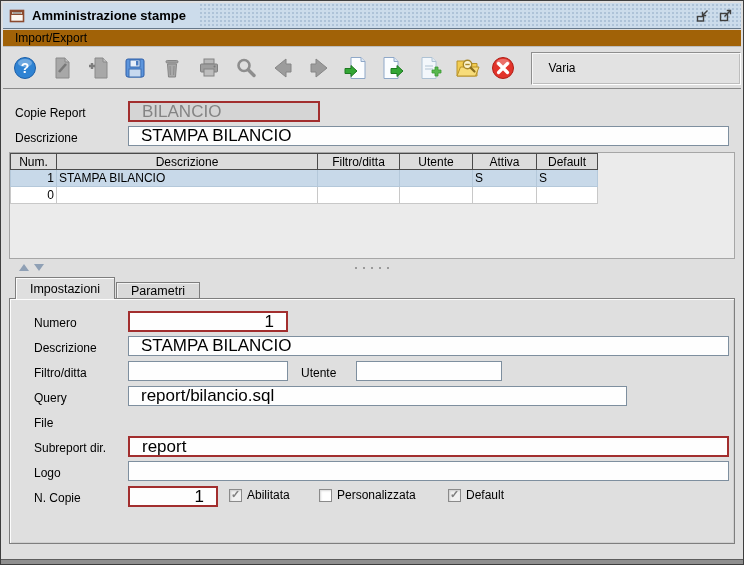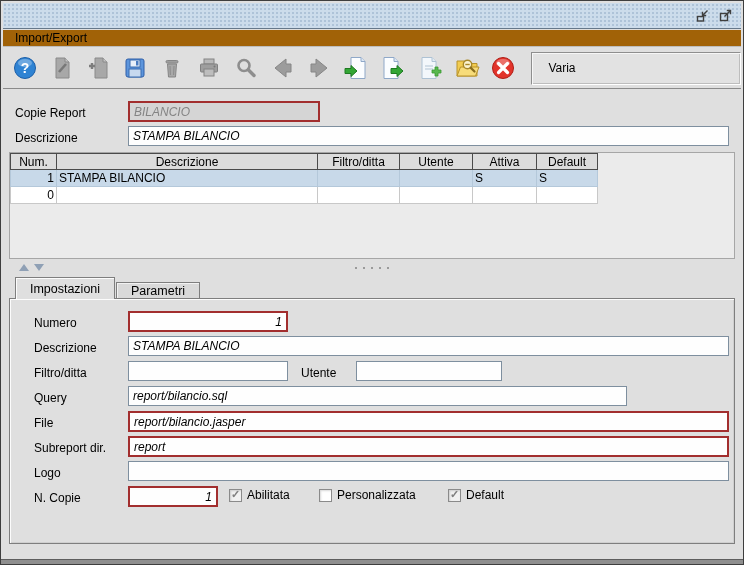--- a/index.html
+++ b/index.html
@@ -39,22 +39,22 @@
   .status-box { margin-left:5px; width:211px; height:33px;
       background:#E2E2E2;
       border-top:1px solid #8e8e8e; border-left:1px solid #8e8e8e;
       border-bottom:1px solid #FFFFFF; border-right:1px solid #FFFFFF;
       box-shadow: inset 1px 1px 0 #f6f6f6, inset -1px -1px 0 #bdbdbd;
       display:flex; align-items:center; padding-left:16px; font-size:12px; }
 
   
   .lbl { position:absolute; font-size:12px; color:#000; white-space:nowrap; z-index:4; }
   .fld { position:absolute; height:20px; font-family:"Liberation Sans",sans-serif;
-      font-size:12px; color:#000; background:#FEFEFE; border:1px solid #7E8F9F;
-      padding:0 4px; z-index:4; outline:none;font-style:italic; }
+      font-size:17px; color:#000; background:#FEFEFE; border:1px solid #7E8F9F;
+      padding:0 12px; z-index:4; outline:none; }
   .fld.red { border:2px solid #A22E2E; height:21px; }
   .fld.right { text-align:right; }
   .fld.dis { background:#D5D5D5; color:#848484; }
 
   
   .tablewrap { position:absolute; left:8px; top:151px; width:726px; height:107px;
       background:#EBEBEB; border:1px solid #a6a6a6; overflow:hidden; }
   table.grid { border-collapse:collapse; table-layout:fixed; width:588px;border-radius:20px; }
   table.grid th { height:16px; background:#DCDCDC; border:1px solid #4a4a4a;
       font-weight:normal; font-size:12px; padding:0 2px; text-align:center;
@@ -94,20 +94,30 @@
       font-size:11px; line-height:11px; color:#808080; font-weight:bold; }
   .cb[data-checked="true"] .cbbox { background:#F1F1F1; }
   .cb[data-checked="true"] .cbbox::after { content:"\2713"; margin-top:-1px; }
 </style>
 </head>
 <body>
 
 <div class="win">
 
   <div class="titlebar">
+    <div class="tb-label-zone">
+      <span style="display:flex;">
+        <svg width="16" height="16" viewBox="0 0 16 16">
+          <rect x="1.5" y="2.5" width="13" height="11" fill="#FDF8F2" stroke="#8B4A2F" stroke-width="1.6"></rect>
+          <rect x="2.5" y="3.5" width="11" height="3" fill="#C9BFB4" stroke="#8B4A2F" stroke-width="1"></rect>
+          <line x1="4" y1="5" x2="12" y2="5" stroke="#6e6e6e" stroke-width="0.8"></line>
+        </svg>
+      </span>
+      <span class="tb-title">Amministrazione stampe</span>
+    </div>
     <div class="tb-btns">
       <span class="tb-btn">
         <svg width="16" height="16" viewBox="0 0 16 16">
           <rect x="3.5" y="8.5" width="6" height="4.5" fill="none" stroke="#3f3f3f" stroke-width="1.4"></rect>
           <path d="M13.5 2.5 L8.5 7.5 M8.5 3.8 V7.5 H12.2" fill="none" stroke="#3f3f3f" stroke-width="1.4"></path>
         </svg>
       </span>
       <span class="tb-btn">
         <svg width="16" height="16" viewBox="0 0 16 16">
           <rect x="3.5" y="5.5" width="7" height="7" fill="none" stroke="#3f3f3f" stroke-width="1.4"></rect>
@@ -293,21 +303,20 @@
 
   <span class="lbl" style="left:33px; top:365px;">Filtro/ditta</span>
   <input class="fld" style="left: 127px; top: 360px; width: 160px;" readonly="" value="">
   <span class="lbl" style="left:300px; top:365px;">Utente</span>
   <input class="fld" style="left: 355px; top: 360px; width: 146px;" readonly="" value="">
 
   <span class="lbl" style="left:33px; top:390px;">Query</span>
   <input class="fld" style="left: 127px; top: 385px; width: 499px;" readonly="" value="report/bilancio.sql">
 
   <span class="lbl" style="left:33px; top:415px;">File</span>
-  <input class="fld red" style="left: 127px; top: 410px; width: 601px;" readonly="" value="report/bilancio.jasper">
 
   <span class="lbl" style="left:33px; top:440px;">Subreport dir.</span>
   <input class="fld red" style="left: 127px; top: 435px; width: 601px;" readonly="" value="report">
 
   <span class="lbl" style="left:33px; top:465px;">Logo</span>
   <input class="fld" style="left: 127px; top: 460px; width: 601px;" readonly="" value="">
 
   <span class="lbl" style="left:33px; top:490px;">N. Copie</span>
   <input class="fld red right" style="left: 127px; top: 485px; width: 90px;" readonly="" value="1">
 

